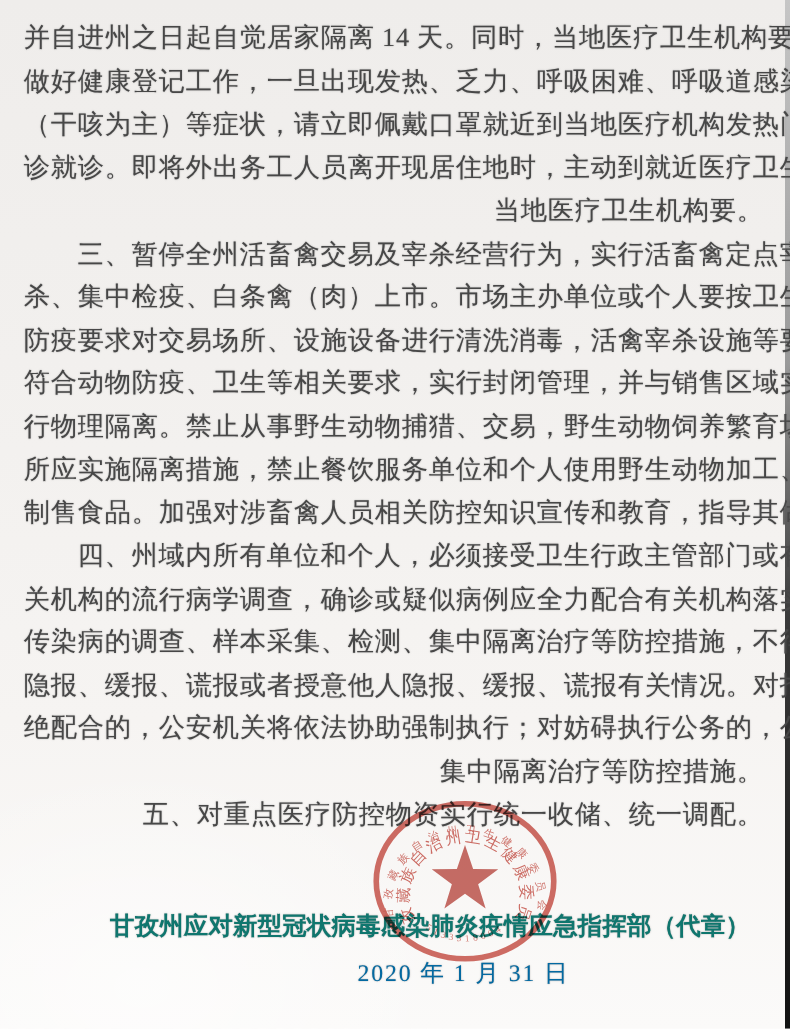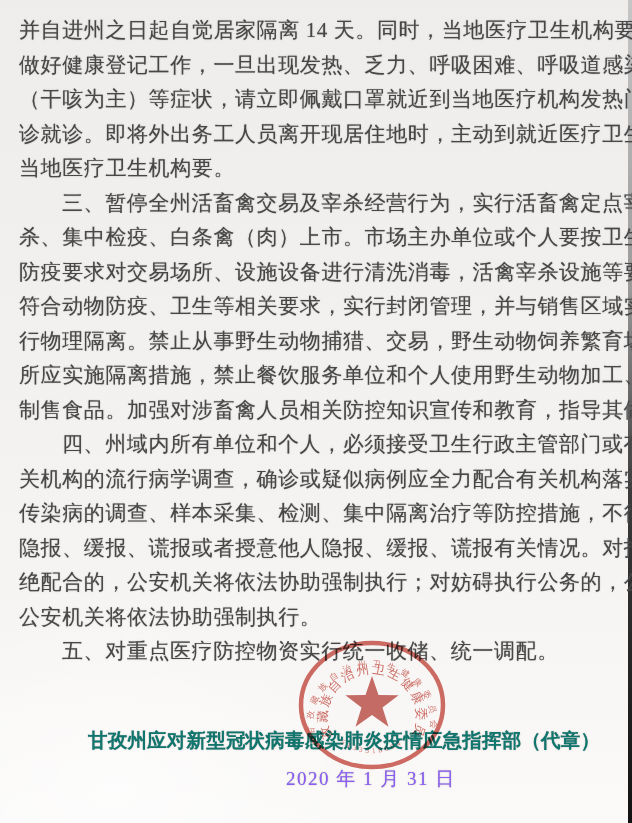--- a/index.html
+++ b/index.html
@@ -14,32 +14,32 @@
   }
   .photo-edge-right{
     position:absolute;top:0;right:0;width:4px;height:823px;
     background:linear-gradient(180deg,#c6c6c6 0%,#9a9a9a 35%,#3a3a3a 60%,#121212 100%);
   }
   .body-text{
     position:absolute;left:19px;top:13px;width:592px;
     font-size:21px;line-height:34.5px;letter-spacing:0.6px;
     color:#474747;text-shadow:0 0 1.2px rgba(80,80,80,.55);
   }
-  .para{margin:0;padding:0;}
+  .para{margin:0;padding:0;text-align:right;}
   .line{white-space:nowrap;height:34.5px;overflow:visible;}
   .para.indent .line:first-child{text-indent:43px;}
   .signature{
     position:absolute;left:88px;top:727px;white-space:nowrap;
     font-size:19.5px;letter-spacing:0.2px;color:#0f766e;
     text-shadow:0 0 1.2px rgba(80,80,80,.55);
     font-weight:bold;
   }
   .doc-date{
     position:absolute;left:286px;top:766px;white-space:nowrap;
-    font-size:19px;letter-spacing:1.5px;color:#8b5cf6;
+    font-size:19px;letter-spacing:1.5px;color:#0369a1;
     text-shadow:0 0 1.2px rgba(80,80,80,.55);
   }
   .seal{
     position:absolute;left:296px;top:640px;width:152px;height:132px;
     mix-blend-mode:multiply;opacity:.88;filter:blur(.45px);
   }
   .seal text{font-family:"Liberation Serif","DejaVu Serif",serif;}
 </style>
 </head>
 <body>
@@ -66,21 +66,21 @@
     <div class="line">所应实施隔离措施，禁止餐饮服务单位和个人使用野生动物加工、</div>
     <div class="line">制售食品。加强对涉畜禽人员相关防控知识宣传和教育，指导其做</div>
   </div>
 
   <div class="para indent">
     <div class="line">四、州域内所有单位和个人，必须接受卫生行政主管部门或有</div>
     <div class="line">关机构的流行病学调查，确诊或疑似病例应全力配合有关机构落实</div>
     <div class="line">传染病的调查、样本采集、检测、集中隔离治疗等防控措施，不得</div>
     <div class="line">隐报、缓报、谎报或者授意他人隐报、缓报、谎报有关情况。对拒</div>
     <div class="line">绝配合的，公安机关将依法协助强制执行；对妨碍执行公务的，公</div>
-    <div class="line">公安机关将依法协助强制执行。</div>
+    <div class="line">集中隔离治疗等防控措施。</div>
   </div>
 
   <div class="para indent">
     <div class="line">五、对重点医疗防控物资实行统一收储、统一调配。</div>
   </div>
 
 </div>
 
 <div class="signature">甘孜州应对新型冠状病毒感染肺炎疫情应急指挥部（代章）</div>
 <div class="doc-date">2020 年 1 月 31 日</div>

